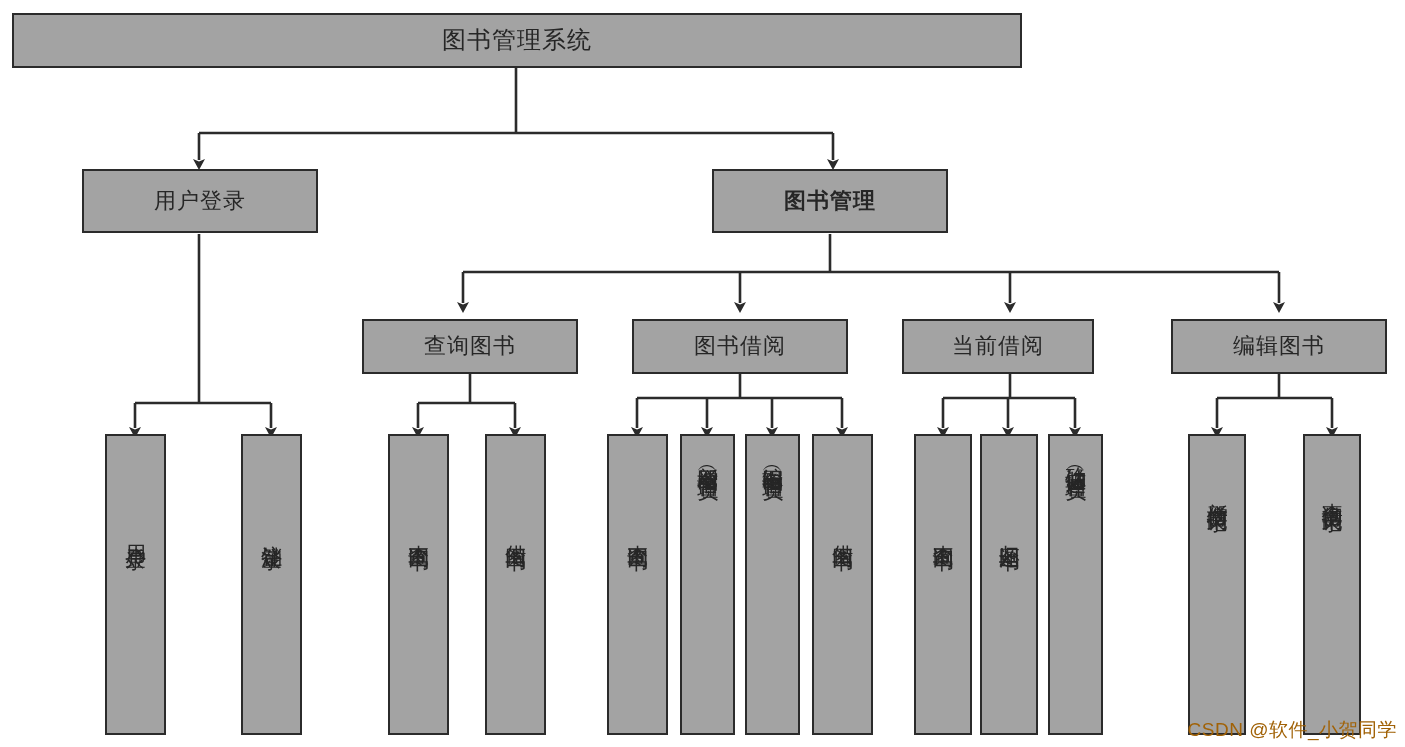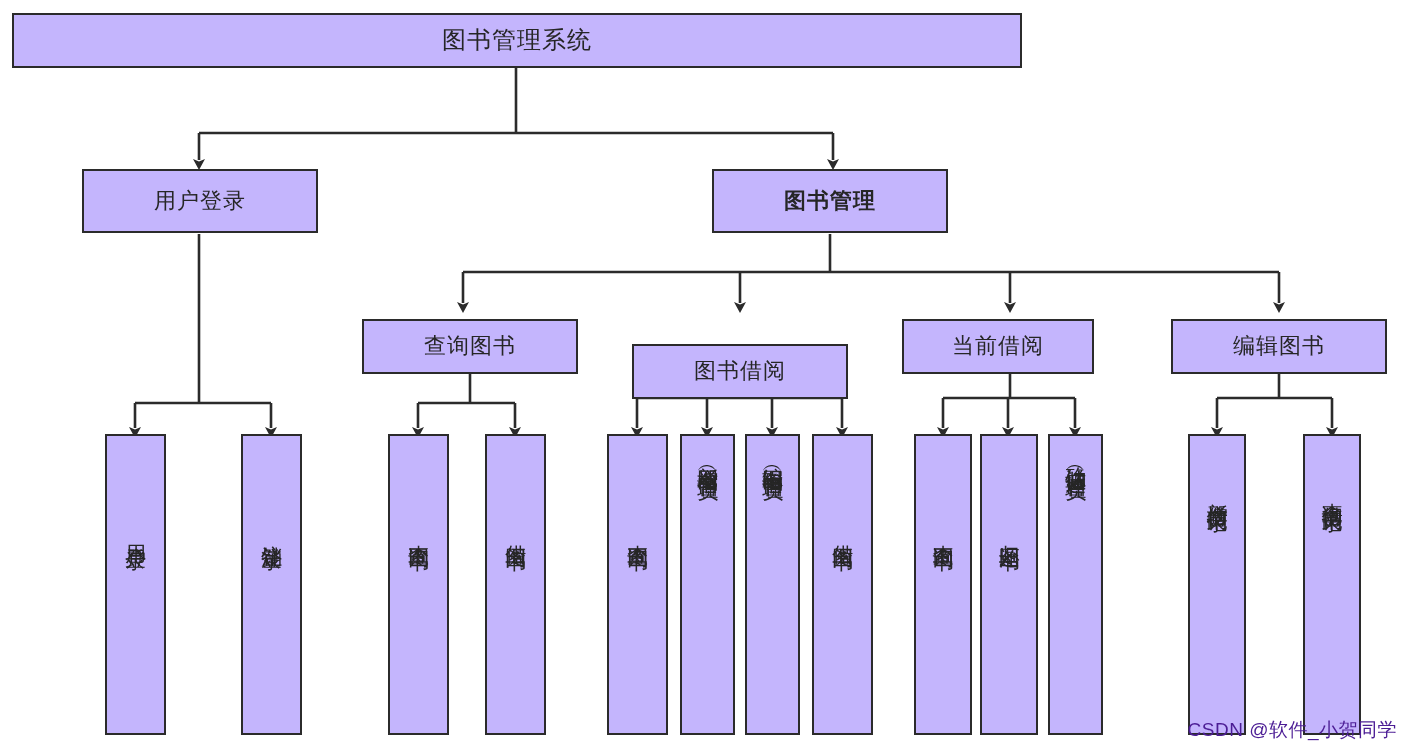--- a/index.html
+++ b/index.html
@@ -8,21 +8,21 @@
     background:#ffffff;
     font-family:"Liberation Sans","DejaVu Sans",sans-serif;
     overflow:hidden;
   }
   #stage{position:relative;width:1405px;height:747px;}
   svg#wires{position:absolute;left:0;top:0;width:1405px;height:747px;pointer-events:none;}
 
   .node{
     position:absolute;
     box-sizing:border-box;
-    background:#c4b5fd;
+    background:#a3a3a3;
     border:2.5px solid #2b2b2b;
     display:flex;
     align-items:center;
     justify-content:center;
     color:#262626;
   }
   .node .lbl{
     display:block;
     line-height:1.12;
     letter-spacing:1px;
@@ -49,21 +49,21 @@
     text-align:start;
   }
   .leaf.tall .lbl{padding-top:82px;}
   .leaf.mid  .lbl{padding-top:40px;}
   .leaf.tight .lbl{padding-top:4px;}
 
   .watermark{
     position:absolute;
     right:8px;bottom:4px;
     font-size:19px;
-    color:#4c1d95;
+    color:#a16207;
     letter-spacing:0.5px;
     white-space:nowrap;
     padding-left:20px;
   }
 </style>
 </head>
 <body>
 
 <div id="stage">
 
@@ -124,21 +124,21 @@
   <div class="node lvl2" style="left:82px;top:169px;width:236px;height:64px;">
     <span class="lbl">用户登录</span>
   </div>
   <div class="node lvl2" style="left:712px;top:169px;width:236px;height:64px;font-weight:bold;">
     <span class="lbl">图书管理</span>
   </div>
 
   <div class="node lvl3" style="left:362px;top:319px;width:216px;height:55px;">
     <span class="lbl">查询图书</span>
   </div>
-  <div class="node lvl3" style="left:632px;top:319px;width:216px;height:55px;margin-top:25px;">
+  <div class="node lvl3" style="left:632px;top:319px;width:216px;height:55px;">
     <span class="lbl">图书借阅</span>
   </div>
   <div class="node lvl3" style="left:902px;top:319px;width:192px;height:55px;">
     <span class="lbl">当前借阅</span>
   </div>
   <div class="node lvl3" style="left:1171px;top:319px;width:216px;height:55px;">
     <span class="lbl">编辑图书</span>
   </div>
 
   <div class="node leaf tall" style="left:105px;top:434px;width:61px;height:301px;">

